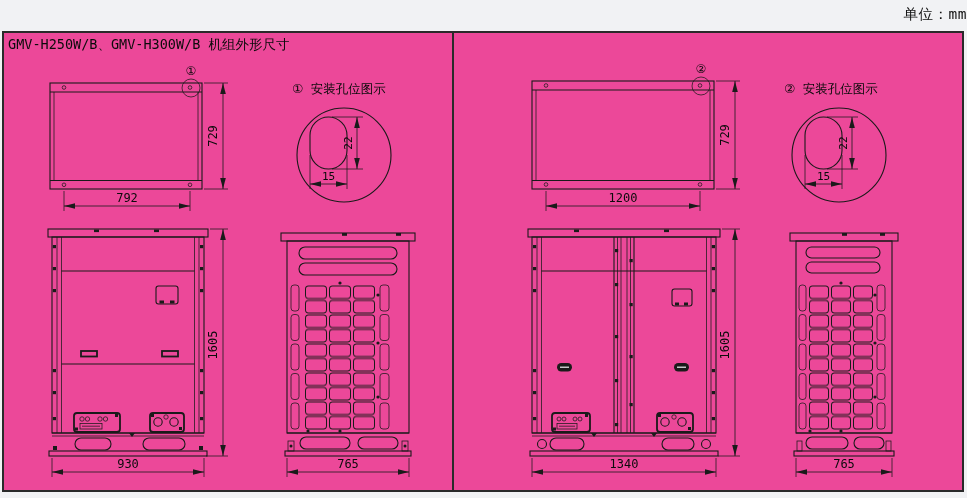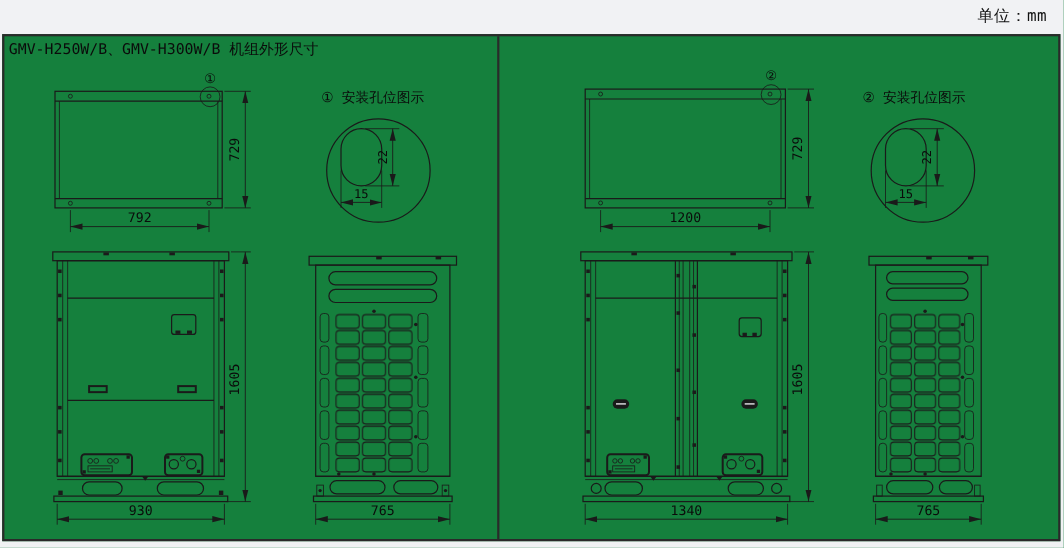--- a/index.html
+++ b/index.html
@@ -3,26 +3,26 @@
 <meta charset="utf-8">
 <style>
   html,body{margin:0;padding:0;}
   body{
     width:967px;height:498px;position:relative;overflow:hidden;
     background:#f1f2f4;
     font-family:"DejaVu Sans Mono","DejaVu Sans","Liberation Sans",sans-serif;
     color:#111;
   }
   .unit-label{
-    position:absolute;top:5px;right:15px;font-size:14.5px;color:#111;
+    position:absolute;top:5px;right:0;font-size:14.5px;color:#111;
     letter-spacing:0.5px;
   }
   .frame{
     position:absolute;left:2px;top:31px;width:958px;height:457px;
-    border:2px solid #2a2a2a;background:#15803d;
+    border:2px solid #2a2a2a;background:#ec4899;
   }
   .panel{position:absolute;top:0;height:457px;}
   .panel-left{left:0;width:448px;border-right:2px solid #2a2a2a;}
   .panel-right{left:450px;width:508px;}
   .panel-title{
     position:absolute;top:3px;left:4px;font-size:13.5px;white-space:nowrap;
     color:#0b0b0b;z-index:2;
   }
   svg{position:absolute;left:0;top:0;}
   .ln{stroke:#1a1a1a;fill:none;stroke-width:1.1px;}

